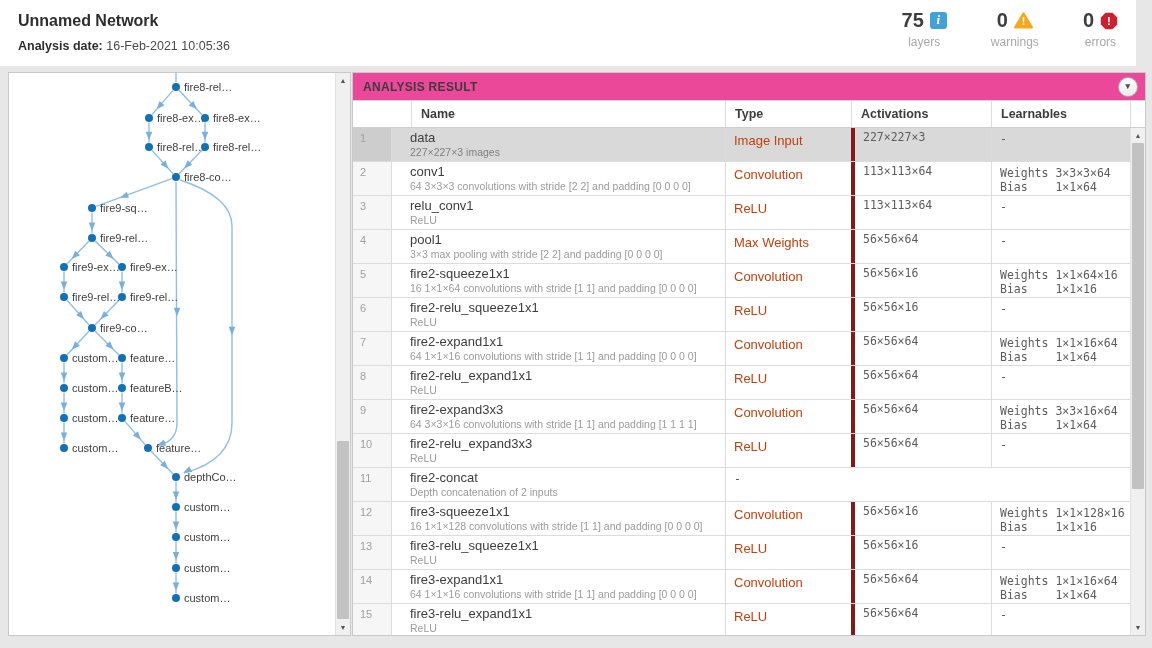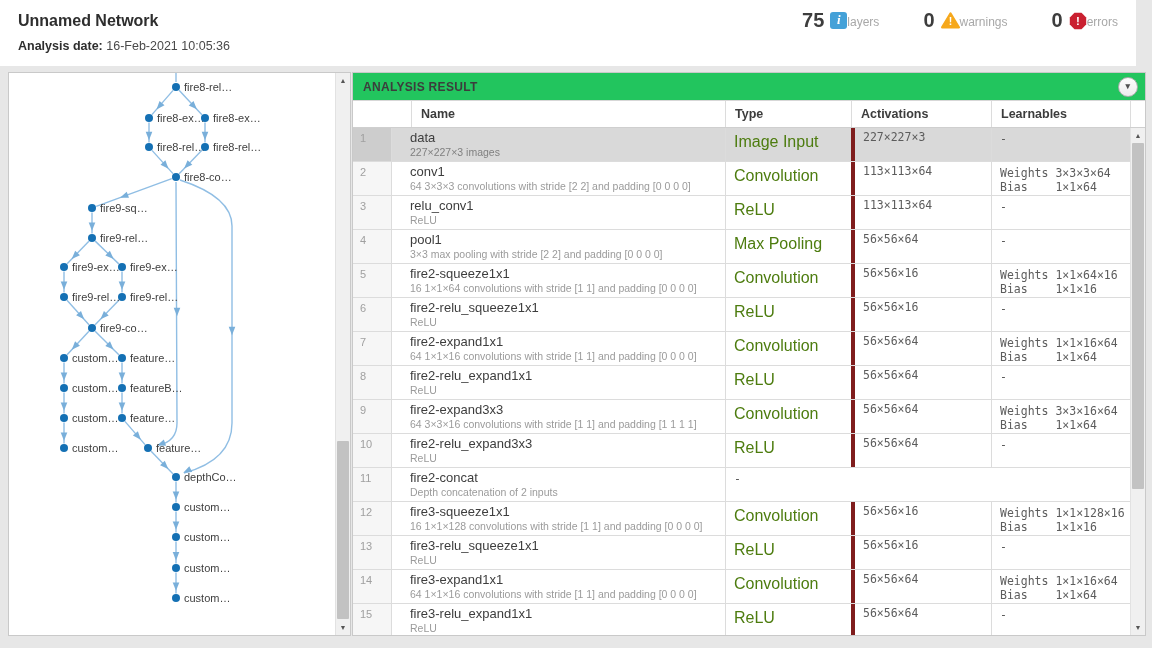--- a/index.html
+++ b/index.html
@@ -5,21 +5,21 @@
   * { box-sizing: border-box; margin: 0; padding: 0; }
   html,body { width:1152px; height:648px; overflow:hidden; }
   body { font-family:"Liberation Sans", sans-serif; background:#e7e7e7; position:relative; }
 
   
   .app-header { position:absolute; top:0; left:0; width:1136px; height:66px; background:#ffffff; }
   .hdr-title { position:absolute; left:18px; top:12px; font-size:16px; font-weight:bold; color:#2e2e2e; }
   .hdr-date  { position:absolute; left:18px; top:39px; font-size:12.5px; color:#4a4a4a; }
   .hdr-date b { color:#2e2e2e; }
   .stats { position:absolute; right:18px; top:9px; display:flex; gap:44px; }
-  .stat  { display:flex; flex-direction:row; align-items:center; }
+  .stat  { display:flex; flex-direction:column; align-items:center; }
   .stat-top { display:flex; align-items:center; gap:6px; }
   .stat-val { font-size:20px; font-weight:bold; color:#3d3d3d; }
   .stat-lbl { font-size:12px; color:#a8a8a8; margin-top:3px; }
   .info-ic { display:inline-block; width:17px; height:17px; background:#44a1d8; border-radius:3px;
              color:#fff; font-family:"Liberation Serif", serif; font-style:italic; font-weight:bold;
              font-size:13px; text-align:center; line-height:16px; }
 
   
   .main { position:absolute; top:66px; left:0; right:0; bottom:0; background:#e7e7e7; }
   .graph-panel  { position:absolute; left:8px;  top:6px; width:343px; height:564px; background:#fff; border:1px solid #c9c9c9; }
@@ -33,42 +33,42 @@
   .vscroll { position:absolute; right:0; width:15px; background:#f0f0f0; border-left:1px solid #e2e2e2; }
   .graph-panel .vscroll { top:0; bottom:0; }
   .result-panel .vscroll { top:55px; bottom:0; }
   .sbtn { position:absolute; left:0; width:14px; height:15px; text-align:center; font-size:7px; color:#555; line-height:15px; cursor:default; }
   .sbtn.up { top:0; } .sbtn.down { bottom:0; }
   .sthumb { position:absolute; left:1px; width:12px; background:#c2c2c2; border-radius:1px; }
   .graph-panel  .sthumb { top:368px; height:178px; }
   .result-panel .sthumb { top:15px;  height:346px; }
 
   
-  .titlebar { position:absolute; left:0; right:0; top:0; height:28px; background:#22c55e;
+  .titlebar { position:absolute; left:0; right:0; top:0; height:28px; background:#ec4899;
               border-bottom:1px solid #d7d7d7; font-size:12px; font-weight:bold; color:#3c3c3c;
               letter-spacing:.3px; line-height:28px; padding-left:10px; }
   .collapse-btn { position:absolute; right:7px; top:4px; width:20px; height:20px; border:1px solid #ababab;
               border-radius:50%; background:linear-gradient(#fdfdfd,#ececec); text-align:center;
               line-height:17px; font-size:9px; color:#505050; cursor:pointer; }
 
   .grid { display:grid; grid-template-columns:38px 1fr 126px 140px 139px 15px; }
   .colheader { position:absolute; left:0; right:0; top:28px; height:27px; background:#fff; border-bottom:1px solid #cfcfcf;padding-left:20px; }
   .colheader .hc { font-size:12.5px; font-weight:bold; color:#3c3c3c; line-height:26px; padding-left:9px;
                    border-left:1px solid #dcdcdc; }
   .colheader .hc.first { border-left:none; }
 
   .rows { position:absolute; left:0; right:15px; top:55px; bottom:0; overflow:hidden; }
   .trow { display:grid; grid-template-columns:38px 1fr 126px 140px 139px; height:34px;
           border-bottom:1px solid #dcdcdc; background:#fff; }
   .cell { overflow:hidden; }
   .cell.num { background:#f6f6f6; font-size:11px; color:#a0a0a0; padding:4px 0 0 7px; }
   .cell.cname { padding:2px 0 0 18px; border-left:1px solid #dcdcdc; }
   .cell .nm { font-size:13px; color:#3d3d3d; line-height:16px; }
   .cell .ds { font-size:10.5px; color:#9b9b9b; line-height:13px; }
-  .cell.ctype { font-size:16px; color:#4d7c0f; padding:5px 0 0 8px; border-left:1px solid #dcdcdc; }
+  .cell.ctype { font-size:13px; color:#c2410c; padding:5px 0 0 8px; border-left:1px solid #dcdcdc; }
   .mono { font-family:"DejaVu Sans Mono", monospace; font-size:11.5px; color:#5c5c5c; white-space:pre; line-height:14px; }
   .cell.cact   { padding:2px 0 0 8px; border-left:4px solid #7f1d1d; }
   .cell.clearn { padding:4px 0 0 8px; border-left:1px solid #dcdcdc; }
   .trow.sel { background:#d9d9d9; }
   .trow.sel .cell.num { background:#cdcdcd; }
   .trow.sel .ds { color:#7f7f7f; }
 </style>
 </head>
 <body>
 
@@ -282,21 +282,21 @@
           <div class="cell ctype">ReLU</div>
           <div class="cell cact mono">113×113×64</div>
           <div class="cell clearn mono">-</div>
         </div>
         <div class="trow">
           <div class="cell num">4</div>
           <div class="cell cname">
             <div class="nm">pool1</div>
             <div class="ds">3×3 max pooling with stride [2 2] and padding [0 0 0 0]</div>
           </div>
-          <div class="cell ctype">Max Pooling</div>
+          <div class="cell ctype">Max Weights</div>
           <div class="cell cact mono">56×56×64</div>
           <div class="cell clearn mono">-</div>
         </div>
         <div class="trow">
           <div class="cell num">5</div>
           <div class="cell cname">
             <div class="nm">fire2-squeeze1x1</div>
             <div class="ds">16 1×1×64 convolutions with stride [1 1] and padding [0 0 0 0]</div>
           </div>
           <div class="cell ctype">Convolution</div>

